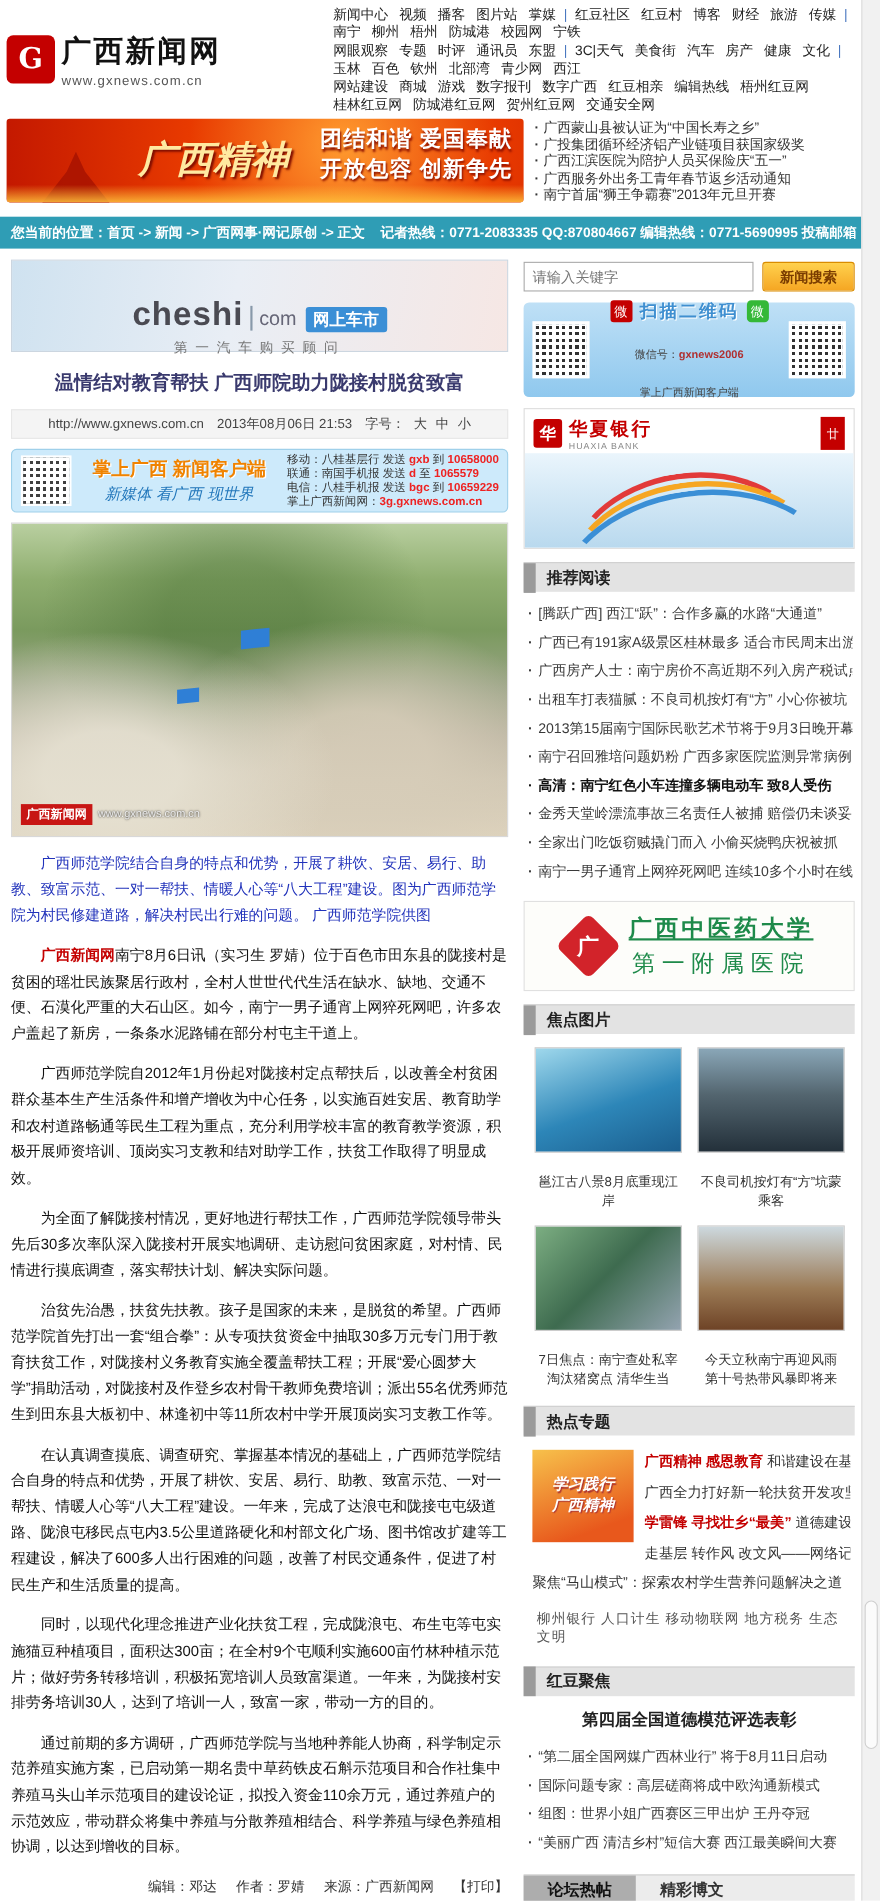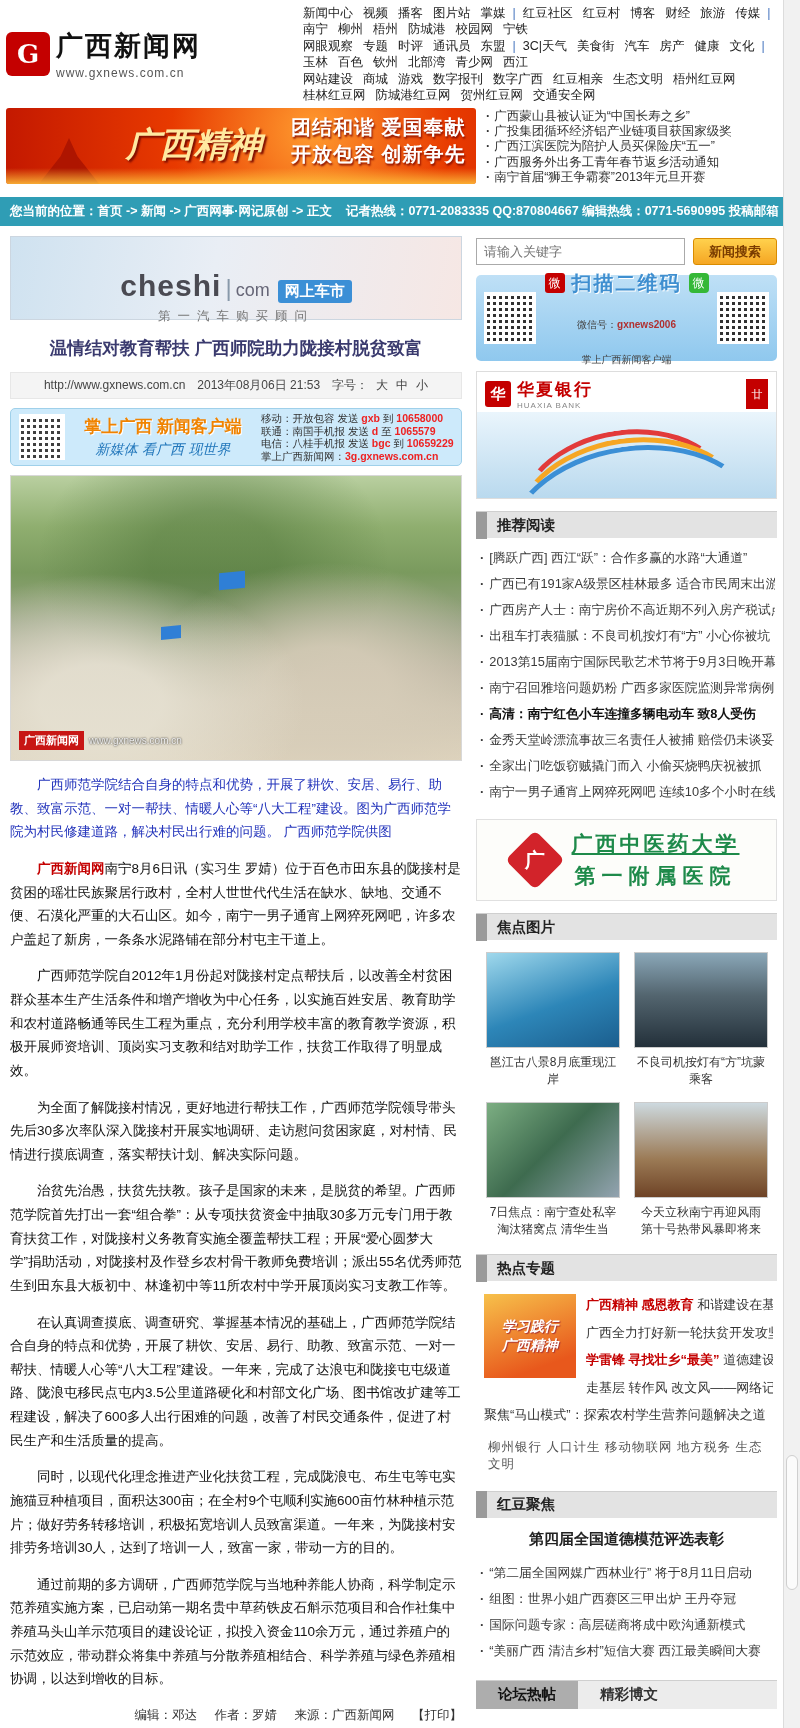--- a/index.html
+++ b/index.html
@@ -118,21 +118,21 @@
   .qr-sq { width:52px; height:52px; flex:none; border:3px solid #fff; background:
               repeating-linear-gradient(0deg,#1a1a1a 0 3px,#fff 3px 6px),
               repeating-linear-gradient(90deg,#1a1a1a 0 3px,#fff 3px 6px);
               background-blend-mode:screen; }
   .qr-mid { flex:1; text-align:center; }
   .qr-titlerow { display:flex; align-items:center; justify-content:center; gap:7px; }
   .qr-weibo { width:20px; height:20px; background:#c40000; border-radius:3px; color:#fff;
               font-size:12px; display:flex; align-items:center; justify-content:center; }
   .qr-wechat { width:20px; height:20px; background:#35b837; border-radius:4px; color:#fff;
               font-size:12px; display:flex; align-items:center; justify-content:center; }
-  .qr-title { font-size:20px; font-weight:bold; color:#3f8fd0; text-shadow:1px 1px 0 #fff; letter-spacing:2px; }
+  .qr-title { font-size:16px; font-weight:bold; color:#3f8fd0; text-shadow:1px 1px 0 #fff; letter-spacing:2px; }
   .qr-line { font-size:10px; color:#444; margin-top:21px; }
   .qr-line b { color:#b03030; }
 
   .bank-ad { margin-top:10px; height:128px; border:1px solid #ddd; overflow:hidden; position:relative; background:#fff; }
   .bank-top { display:flex; align-items:center; gap:6px; padding:6px 8px 4px 8px; }
   .bank-logo { width:26px; height:26px; background:#c40000; color:#fff; font-size:15px; font-weight:bold;
                display:flex; align-items:center; justify-content:center; border-radius:3px; }
   .bank-name { font-size:17px; font-weight:bold; color:#c40000; letter-spacing:2px; }
   .bank-en { font-size:8px; color:#888; letter-spacing:1px; }
   .bank-stamp { margin-left:auto; width:22px; height:30px; background:#c40000; color:#fff; font-size:11px;
@@ -154,30 +154,30 @@
   .s-list li::before { content:"·"; font-weight:bold; margin-right:5px; }
   .s-list li.bold { font-weight:bold; color:#111; }
 
   .tcm-ad { margin-top:12px; height:82px; border:1px solid #e0e0e0; background:#fdfdfa;
             display:flex; align-items:center; justify-content:center; gap:16px; }
   .tcm-logo { width:42px; height:42px; background:#d2232a; transform:rotate(45deg); border-radius:6px;
             display:flex; align-items:center; justify-content:center; }
   .tcm-logo span { transform:rotate(-45deg); color:#fff; font-size:20px; font-weight:bold; }
   .tcm-txt { text-align:center; }
   .tcm-l1 { font-size:21px; font-weight:bold; color:#1e8a4a; letter-spacing:3px;text-decoration:underline; }
-  .tcm-l2 { font-size:21px; font-weight:bold; color:#1e8a4a; letter-spacing:6px; margin-top:4px; }
+  .tcm-l2 { font-size:21px; font-weight:normal; color:#1e8a4a; letter-spacing:6px; margin-top:4px; }
 
   .focus-grid { display:flex; flex-wrap:wrap; gap:14px; padding:12px 6px 4px 10px; }
   .focus-cell { width:134px; cursor:pointer; }
   .focus-thumb { width:134px; height:96px; border:1px solid #ccc; }
   .ft1 { background:linear-gradient(160deg,#9fd8ec 0%,#2d86b8 55%,#1b5e8e 100%); }
   .ft2 { background:linear-gradient(180deg,#8aa7b8 0%,#53656f 45%,#23303a 100%); }
   .ft3 { background:linear-gradient(135deg,#7cae82 0%,#3e6b4f 48%,#93a3b0 100%); }
   .ft4 { background:linear-gradient(180deg,#cdd9df 0%,#9b7a55 60%,#6e4326 100%); }
-  .focus-cap { font-size:12px; line-height:17px; color:#333; text-align:center; margin-top:6px; }
+  .focus-cap { font-size:12px; line-height:17px; color:#333; text-align:center; margin-top:18px; }
 
   .topic-wrap { padding:10px 4px 4px 8px; overflow:hidden; }
   .topic-img { float:left; width:92px; height:84px; margin:3px 10px 4px 0;
                background:linear-gradient(160deg,#f7c14b,#e8581c 80%);
                display:flex; flex-direction:column; align-items:center; justify-content:center; }
   .topic-img span { color:#fff; font-size:14px; font-style:italic; font-weight:bold;
                font-family:"DejaVu Serif",serif; text-shadow:1px 1px 1px #a33; line-height:19px; }
   .topic-lines { list-style:none; }
   .topic-lines li { font-size:13px; line-height:27.5px; color:#333; white-space:nowrap; overflow:hidden; cursor:pointer; }
   .topic-lines b { color:#c40000; }
@@ -252,21 +252,21 @@
           <li>青少网</li>
           <li>西江</li>
         </ul>
       <ul class="nav-row">
           <li>网站建设</li>
           <li>商城</li>
           <li>游戏</li>
           <li>数字报刊</li>
           <li>数字广西</li>
           <li>红豆相亲</li>
-          <li>生态文明</li>
+          <li>编辑热线</li>
           <li>梧州红豆网</li>
           <li>桂林红豆网</li>
           <li>防城港红豆网</li>
           <li>贺州红豆网</li>
           <li>交通安全网</li>
         </ul>
     </div>
   </div>
 
   <div class="banner-row">
@@ -315,21 +315,21 @@
       </div>
 
       <div class="mob-banner">
         <div class="mob-qr"></div>
         <div class="mob-mid">
           <div class="mob-app">掌上广西 新闻客户端</div>
           <div class="mob-slogan">新媒体 看广西 现世界</div>
         </div>
         <ul class="mob-lines">
 
-            <li><span>移动：开放包容 发送 </span><b>gxb</b><span> 到 </span><b>10658000</b></li>
+            <li><span>移动：八桂基层行 发送 </span><b>gxb</b><span> 到 </span><b>10658000</b></li>
 
             <li><span>联通：南国手机报 发送 </span><b>d</b><span> 至 </span><b>1065579</b></li>
 
             <li><span>电信：八桂手机报 发送 </span><b>bgc</b><span> 到 </span><b>10659229</b></li>
 
             <li><span>掌上广西新闻网：</span><b></b><span></span><b>3g.gxnews.com.cn</b></li>
           </ul>
       </div>
 
       <div class="photo">
@@ -481,22 +481,22 @@
         <div class="topic-links">柳州银行  人口计生  移动物联网  地方税务  生态文明</div>
       </div>
 
       <div class="sec-hd">
         <div class="tab-block"></div>
         <span class="sec-title">红豆聚焦</span>
       </div>
       <div class="hd-headline">第四届全国道德模范评选表彰</div>
       <ul class="s-list">
           <li>“第二届全国网媒广西林业行” 将于8月11日启动</li>
+          <li>国际问题专家：高层磋商将成中欧沟通新模式</li>
           <li>组图：世界小姐广西赛区三甲出炉 王丹夺冠</li>
-          <li>国际问题专家：高层磋商将成中欧沟通新模式</li>
           <li>“美丽广西 清洁乡村”短信大赛 西江最美瞬间大赛</li>
         </ul>
 
       <div class="tabbar">
         <div class="tab active">论坛热帖</div>
         <div class="tab inactive">精彩博文</div>
       </div>
 
     </div>
   </div>

